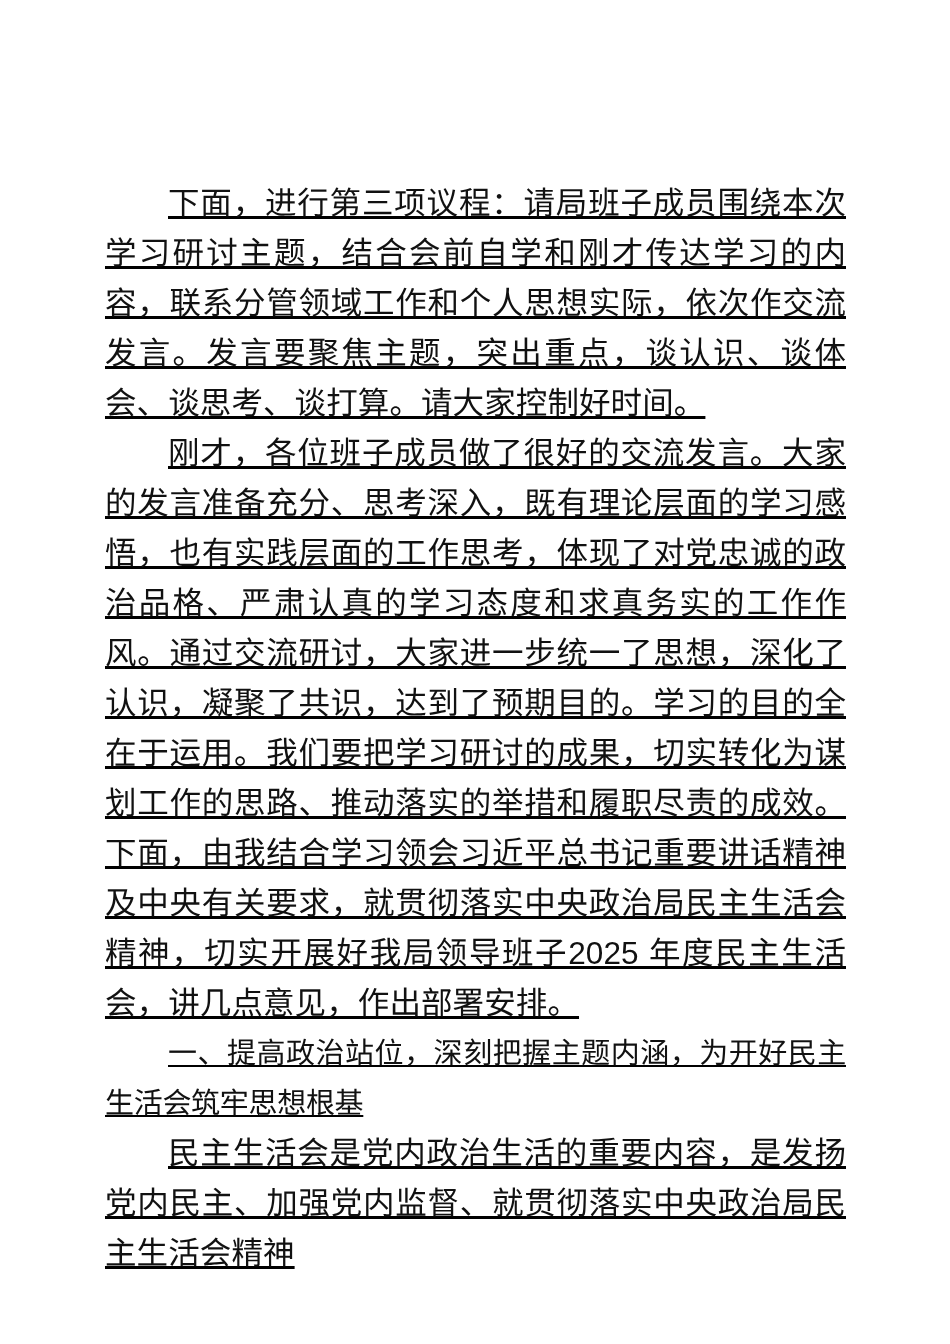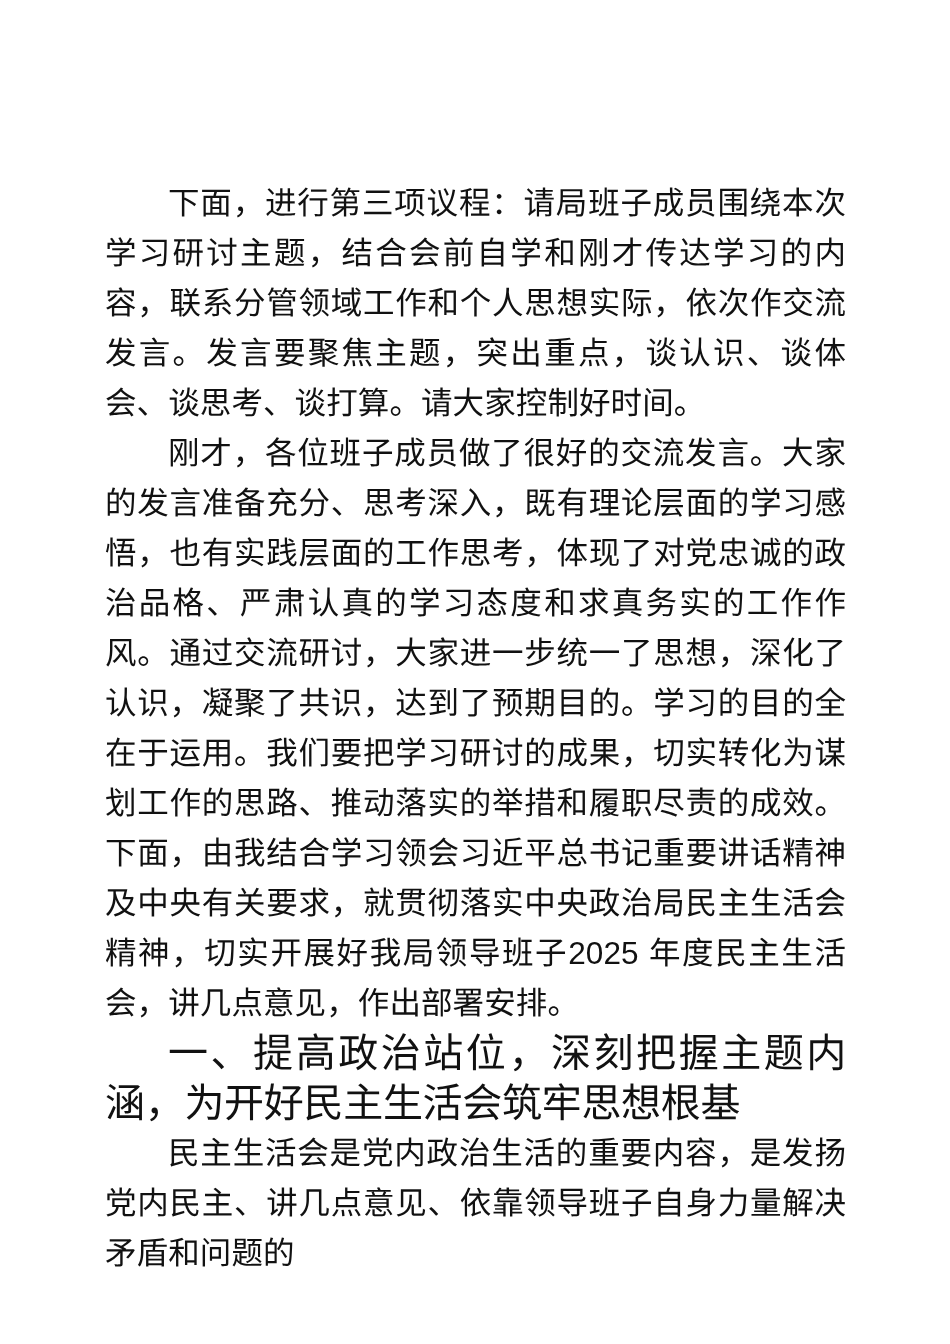--- a/index.html
+++ b/index.html
@@ -24,41 +24,42 @@
     background: #ffffff;
     box-sizing: border-box;
   }
 
   
   #doc-body {
     position: absolute;
     left: 105px;
     top: 178px;
     width: 741px;
+    text-decoration: underline;
   }
 
   p.para {
     margin: 0;
     padding: 0;
     font-size: 31.5px;
     line-height: 50px;
     text-align: justify;
     text-justify: inter-ideograph;
     text-indent: 63px;           
     letter-spacing: 0.1px;
     font-weight: 400;
     color: #111111;
     word-break: break-all;
   }
 
   p.para.heading {
     font-weight: 400;
     font-family: "DejaVu Sans", "Liberation Sans", sans-serif;
     letter-spacing: -0.3px;
-    font-size: 40px;
+    font-size: 29px;
   }
 
   
   p.para.note {
     text-align: left;
   }
 </style>
 </head>
 <body>
 
@@ -66,17 +67,17 @@
 
   <div id="doc-body">
 
     <p class="para">下面，进行第三项议程：请局班子成员围绕本次学习研讨主题，结合会前自学和刚才传达学习的内容，联系分管领域工作和个人思想实际，依次作交流发言。发言要聚焦主题，突出重点，谈认识、谈体会、谈思考、谈打算。请大家控制好时间。</p>
 
 
     <p class="para">刚才，各位班子成员做了很好的交流发言。大家的发言准备充分、思考深入，既有理论层面的学习感悟，也有实践层面的工作思考，体现了对党忠诚的政治品格、严肃认真的学习态度和求真务实的工作作风。通过交流研讨，大家进一步统一了思想，深化了认识，凝聚了共识，达到了预期目的。学习的目的全在于运用。我们要把学习研讨的成果，切实转化为谋划工作的思路、推动落实的举措和履职尽责的成效。下面，由我结合学习领会习近平总书记重要讲话精神及中央有关要求，就贯彻落实中央政治局民主生活会精神，切实开展好我局领导班子2025 年度民主生活会，讲几点意见，作出部署安排。</p>
 
     <p class="para heading">一、提高政治站位，深刻把握主题内涵，为开好民主生活会筑牢思想根基</p>
 
-    <p class="para">民主生活会是党内政治生活的重要内容，是发扬党内民主、讲几点意见、依靠领导班子自身力量解决矛盾和问题的</p>
+    <p class="para">民主生活会是党内政治生活的重要内容，是发扬党内民主、加强党内监督、就贯彻落实中央政治局民主生活会精神</p>
 
   </div>
 
 </div>
 
 </body></html>

